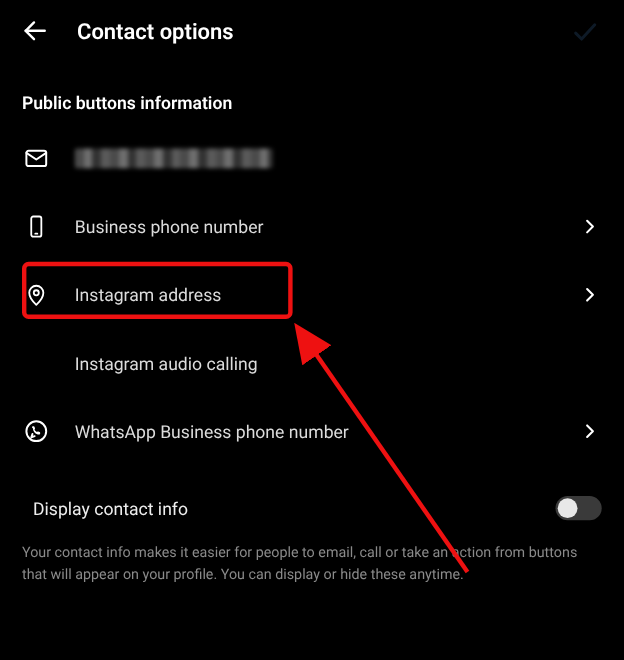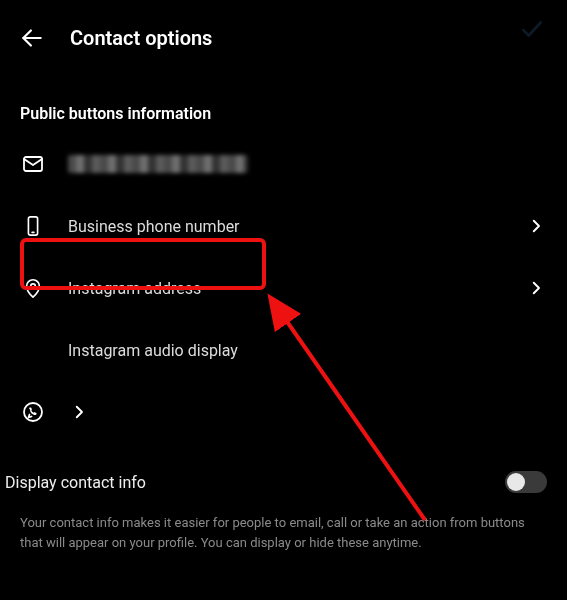--- a/index.html
+++ b/index.html
@@ -8,21 +8,21 @@
       height: 600px;
       background: #000;
       color: #fff;
       font-family: -apple-system, BlinkMacSystemFont, "Segoe UI", Roboto, sans-serif;
       position: relative;
       overflow: hidden;
     }
     .header {
       display: flex;
       align-items: center;
-      padding: 24px 18px;
+      padding: 14px 18px;
       gap: 24px;
     }
     .back-arrow {
       width: 28px;
       height: 28px;
       display: flex;
       align-items: center;
       justify-content: center;
       cursor: pointer;
     }
@@ -84,21 +84,21 @@
       border-radius: 6px;
       pointer-events: none;
     }
     .arrow-annotation {
       position: absolute;
       pointer-events: none;
     }
     .toggle-row {
       display: flex;
       align-items: center;
-      padding: 28px 20px 14px 5px;
+      padding: 28px 20px 14px 30px;
       justify-content: space-between;
     }
     .toggle-label {
       font-size: 16px;
       color: #eee;
     }
     .toggle {
       width: 42px;
       height: 22px;
       background: #3a3a3a;
@@ -177,31 +177,32 @@
   <div class="row-label">Instagram address</div>
   <div class="chevron">
     <svg width="18" height="18" viewBox="0 0 24 24" fill="none" stroke="#fff" stroke-width="2.5" stroke-linecap="round" stroke-linejoin="round">
         <polyline points="9 5 16 12 9 19"></polyline>
       </svg>
   </div>
 </div>
 
 <div class="row">
   <div class="row-icon"></div>
-  <div class="row-label">Instagram audio display</div>
+  <div class="row-label">Instagram audio calling</div>
 </div>
 
 <div class="row">
   <div class="row-icon">
     <svg width="24" height="24" viewBox="0 0 24 24" fill="none" stroke="#fff" stroke-width="1.8" stroke-linecap="round" stroke-linejoin="round">
         <circle cx="12" cy="12" r="9"></circle>
         <path d="M8.5 14.5l-1 3 3-1"></path>
         <path d="M9 9.5c0 3 2.5 5.5 5.5 5.5.5 0 1-.4 1-.9v-.7c0-.3-.2-.6-.5-.7l-1.3-.4c-.3-.1-.6 0-.8.2l-.3.3c-1-.5-1.8-1.3-2.3-2.3l.3-.3c.2-.2.3-.5.2-.8l-.4-1.3c-.1-.3-.4-.5-.7-.5h-.7c-.5 0-.9.5-.9 1z" fill="#fff" stroke="none"></path>
       </svg>
   </div>
+  <div class="row-label">WhatsApp Business phone number</div>
   <div class="chevron">
     <svg width="18" height="18" viewBox="0 0 24 24" fill="none" stroke="#fff" stroke-width="2.5" stroke-linecap="round" stroke-linejoin="round">
         <polyline points="9 5 16 12 9 19"></polyline>
       </svg>
   </div>
 </div>
 
 <div class="toggle-row">
   <div class="toggle-label">Display contact info</div>
   <div class="toggle">

